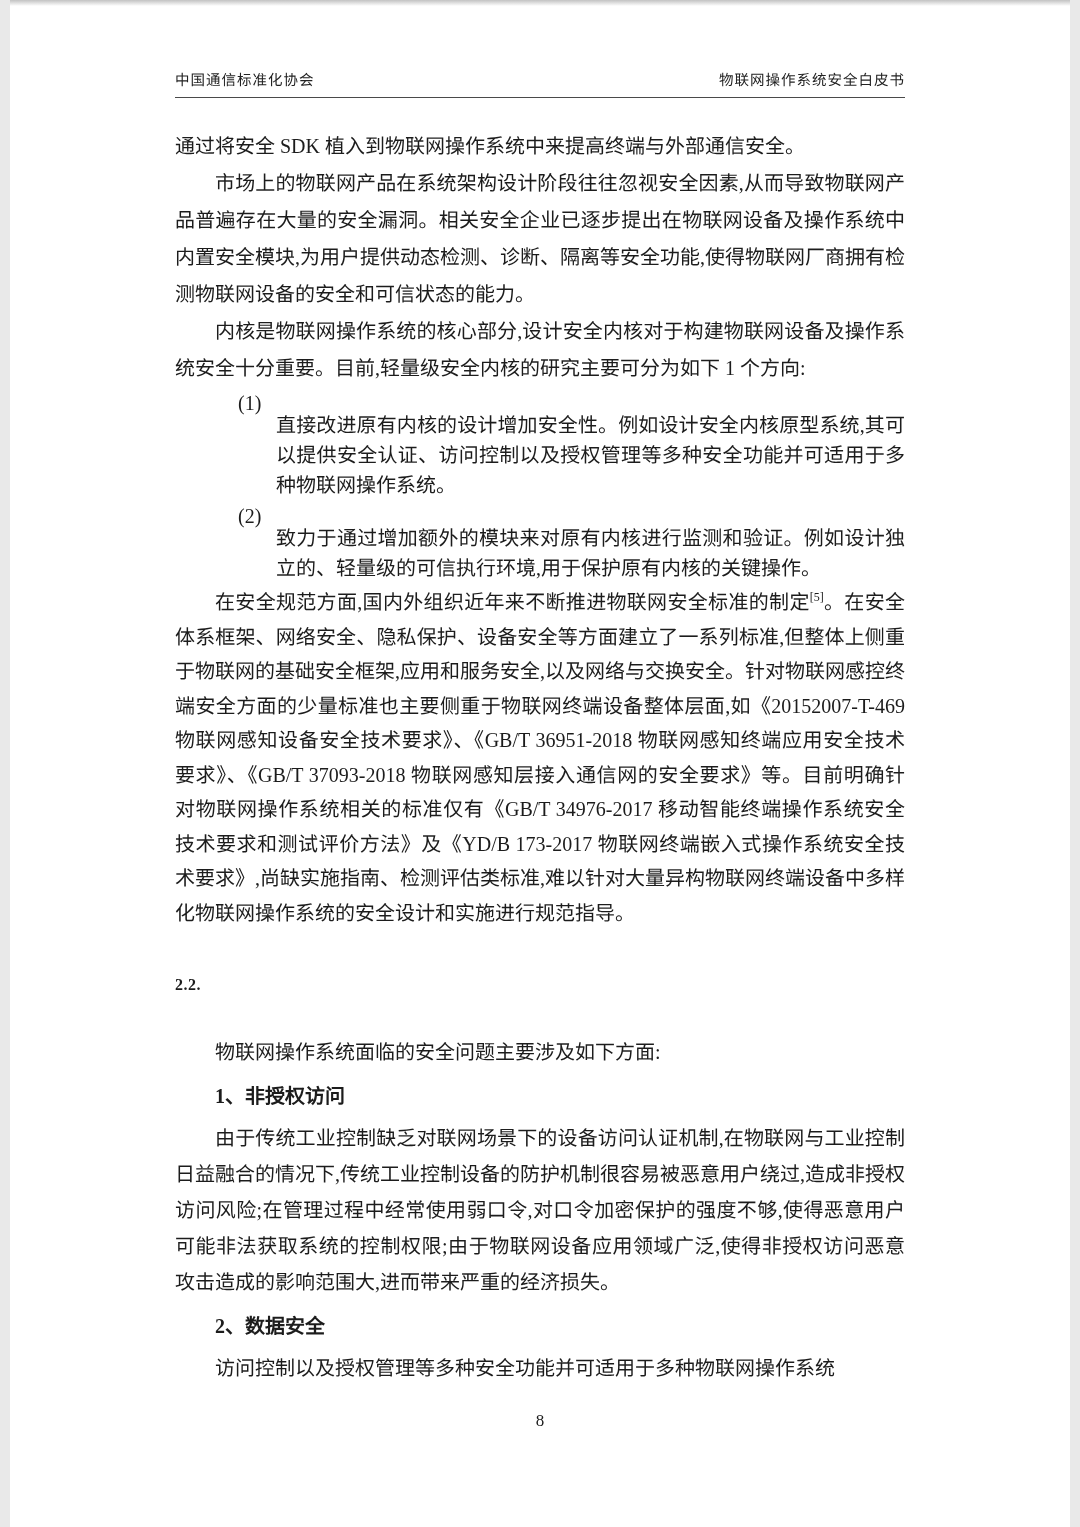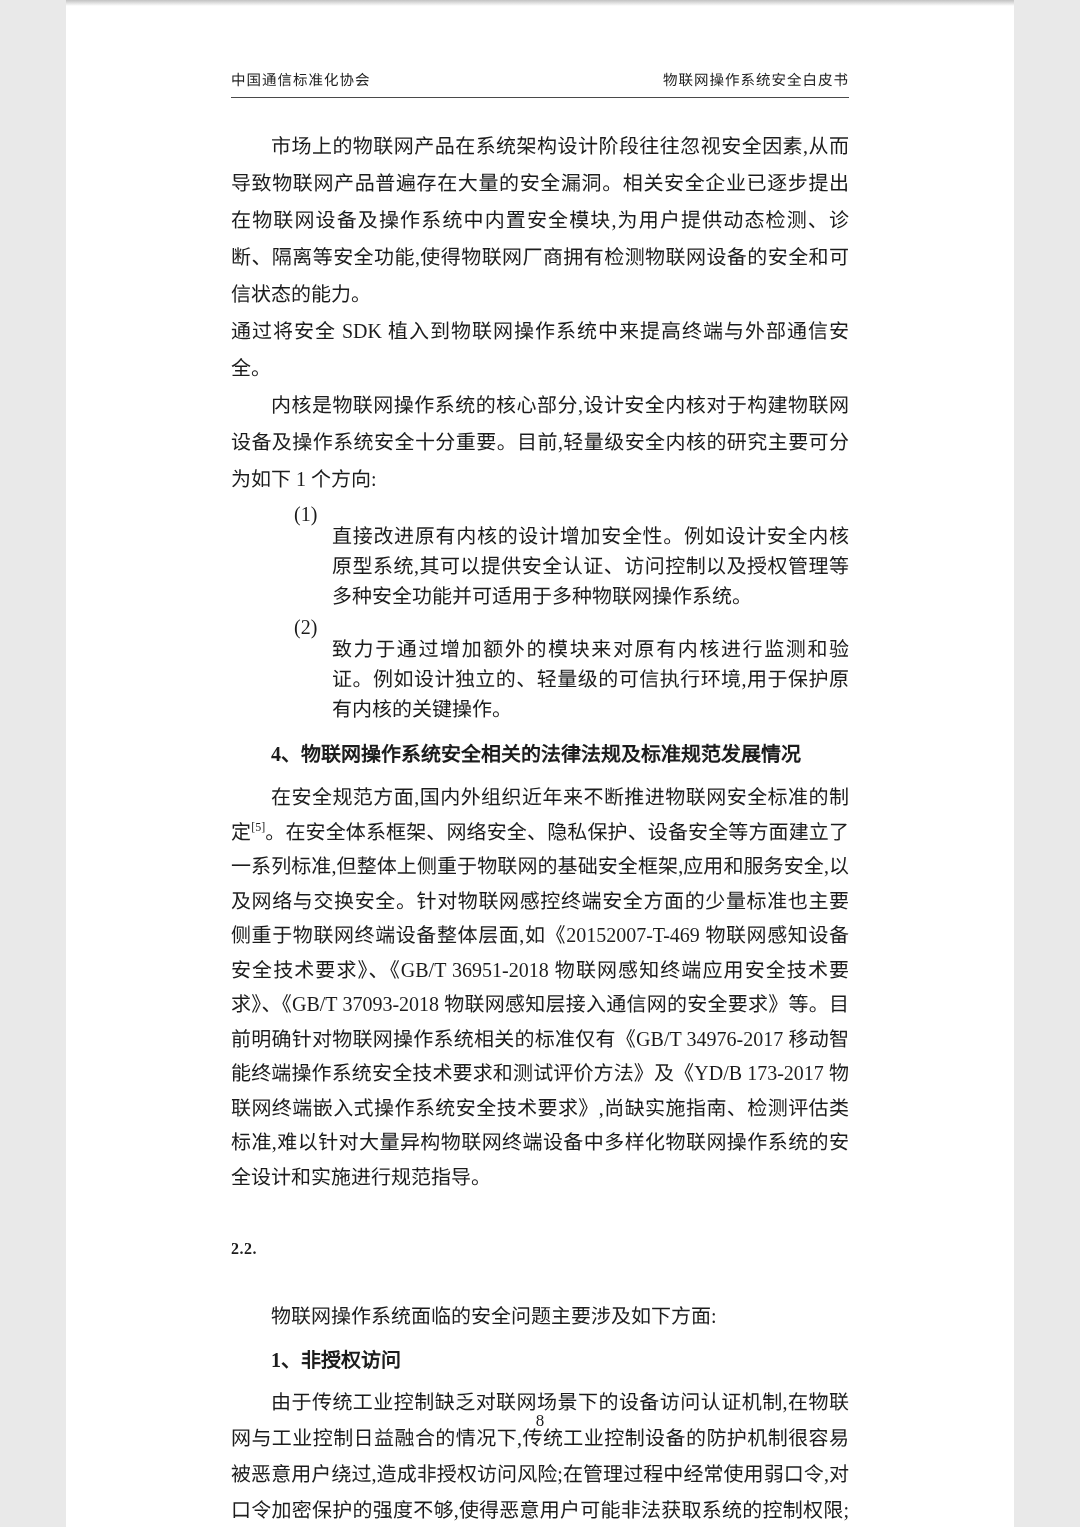--- a/index.html
+++ b/index.html
@@ -1,18 +1,18 @@
 <!DOCTYPE html>
 <html lang="zh-CN"><head>
 <meta charset="utf-8">
 <style>
   html, body { margin: 0; padding: 0; background: #e9e9e9; }
   .page {
     position: relative;
-    width: 948px;
+    width: 1060px;
     height: 1527px;
     margin: 0 auto;
     background: #ffffff;
     box-sizing: border-box;
     padding: 68px 165px 0 165px;
     font-family: "Liberation Serif", "DejaVu Serif", serif;
     color: #1c1c1c;
     overflow: hidden;
   }
   .scan-edge {
@@ -95,38 +95,37 @@
 <div class="page">
   <div class="scan-edge"></div>
 
   <header class="page-header">
     <span>中国通信标准化协会</span>
     <span>物联网操作系统安全白皮书</span>
   </header>
 
   <main class="content">
 
+    <p class="body-para">通过将安全 SDK 植入到物联网操作系统中来提高终端与外部通信安全。</p>
+
     <p class="body-para indent">市场上的物联网产品在系统架构设计阶段往往忽视安全因素,从而导致物联网产品普遍存在大量的安全漏洞。相关安全企业已逐步提出在物联网设备及操作系统中内置安全模块,为用户提供动态检测、诊断、隔离等安全功能,使得物联网厂商拥有检测物联网设备的安全和可信状态的能力。</p>
-
-    <p class="body-para">通过将安全 SDK 植入到物联网操作系统中来提高终端与外部通信安全。</p>
 
     <p class="body-para indent">内核是物联网操作系统的核心部分,设计安全内核对于构建物联网设备及操作系统安全十分重要。目前,轻量级安全内核的研究主要可分为如下 1 个方向:</p>
 
     <div class="num-list">
       <div class="list-item">
         <span class="marker">(1)</span>
         <span class="li-text">直接改进原有内核的设计增加安全性。例如设计安全内核原型系统,其可以提供安全认证、访问控制以及授权管理等多种安全功能并可适用于多种物联网操作系统。</span>
       </div>
       <div class="list-item">
         <span class="marker">(2)</span>
         <span class="li-text">致力于通过增加额外的模块来对原有内核进行监测和验证。例如设计独立的、轻量级的可信执行环境,用于保护原有内核的关键操作。</span>
       </div>
     </div>
 
-    <h3 class="sub-heading law">4、物联网操作系统安全相关的法律法规及标准规范发展情况</h3>
 
     <p class="law-para"><span>在安全规范方面,国内外组织近年来不断推进物联网安全标准的制定</span><sup>[5]</sup><span>。在安全体系框架、网络安全、隐私保护、设备安全等方面建立了一系列标准,但整体上侧重于物联网的基础安全框架,应用和服务安全,以及网络与交换安全。针对物联网感控终端安全方面的少量标准也主要侧重于物联网终端设备整体层面,如《20152007-T-469 物联网感知设备安全技术要求》、《GB/T 36951-2018 物联网感知终端应用安全技术要求》、《GB/T 37093-2018 物联网感知层接入通信网的安全要求》等。目前明确针对物联网操作系统相关的标准仅有《GB/T 34976-2017 移动智能终端操作系统安全技术要求和测试评价方法》及《YD/B 173-2017 物联网终端嵌入式操作系统安全技术要求》,尚缺实施指南、检测评估类标准,难以针对大量异构物联网终端设备中多样化物联网操作系统的安全设计和实施进行规范指导。</span></p>
 
     <h2 class="section-heading">
       <span class="sec-num">2.2.</span>
     </h2>
 
     <p class="body-para tight indent issues-intro">物联网操作系统面临的安全问题主要涉及如下方面:</p>
 
     <h3 class="sub-heading">1、非授权访问</h3>

